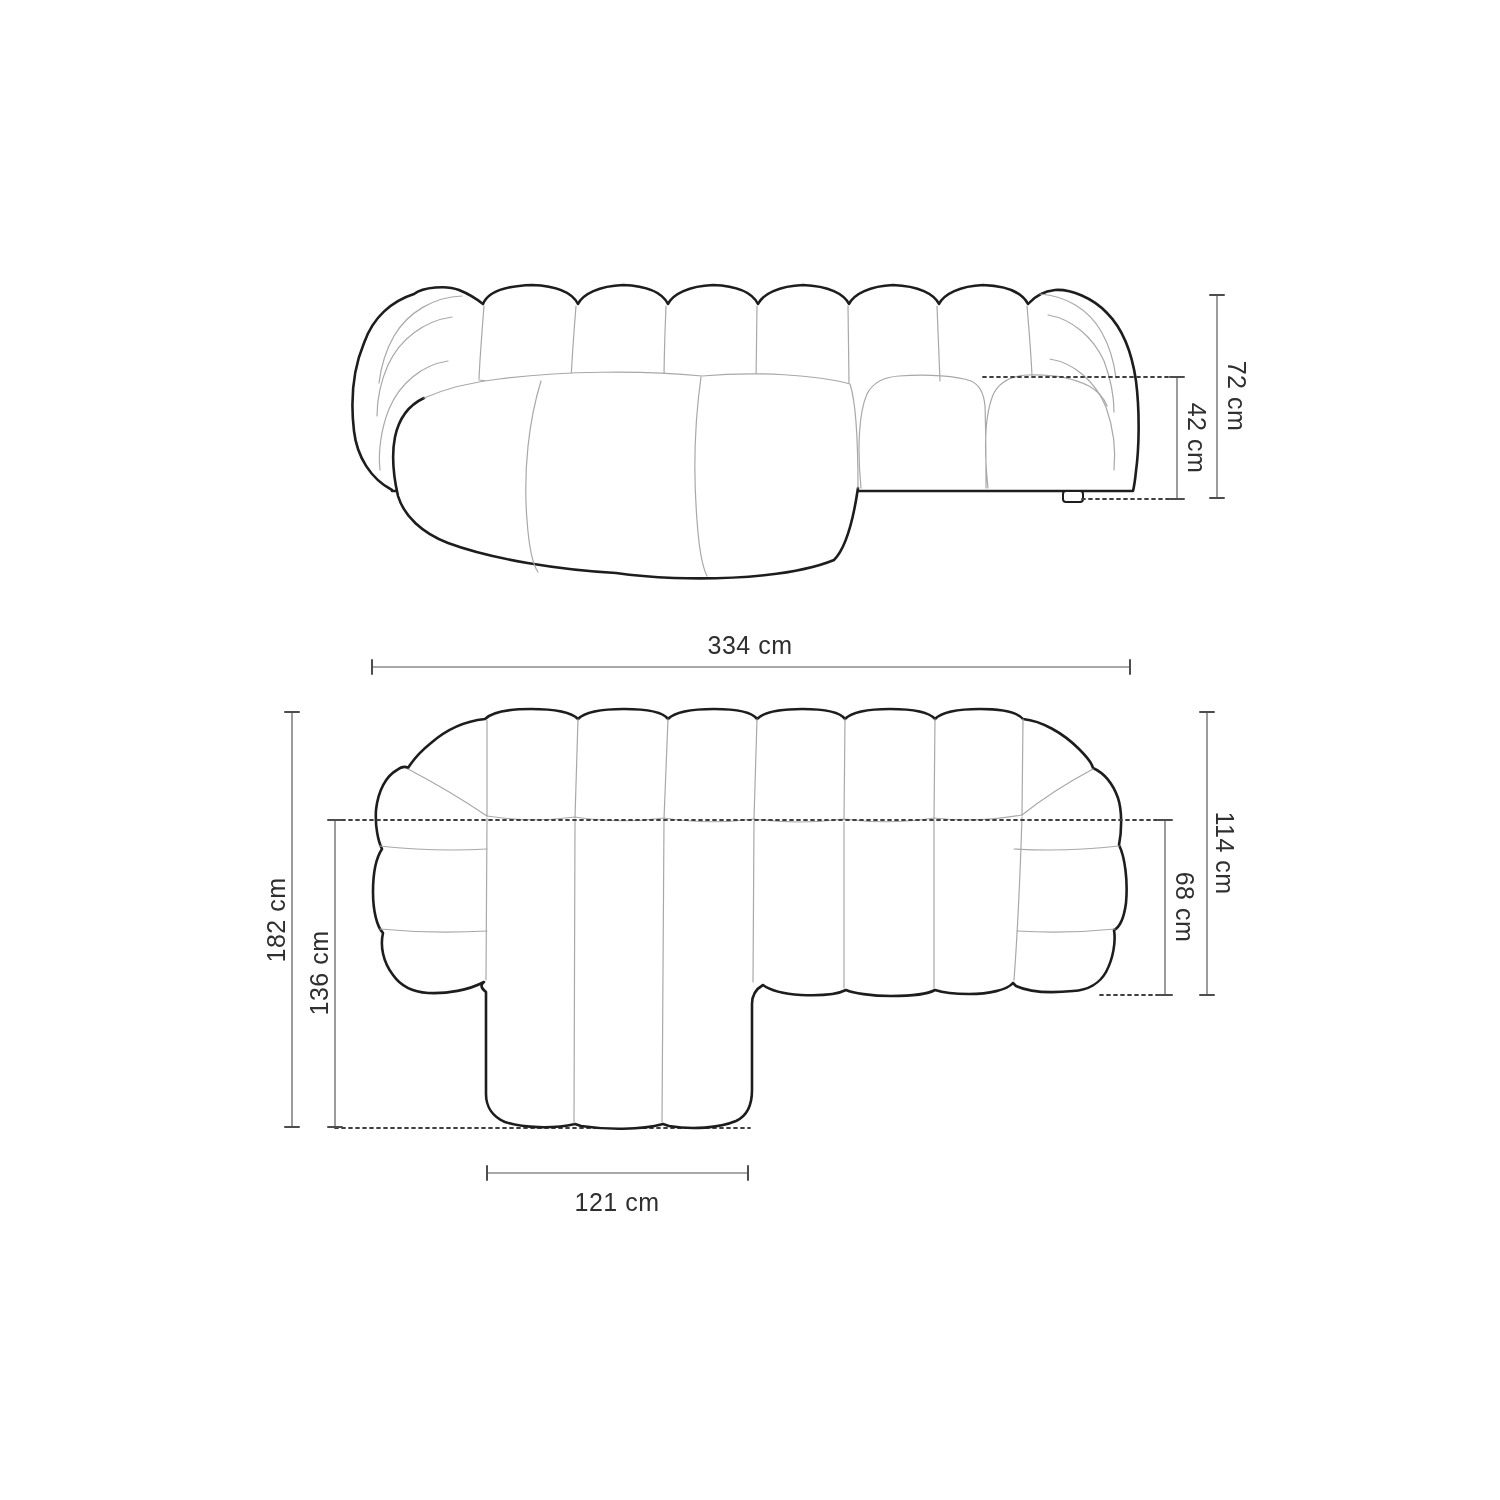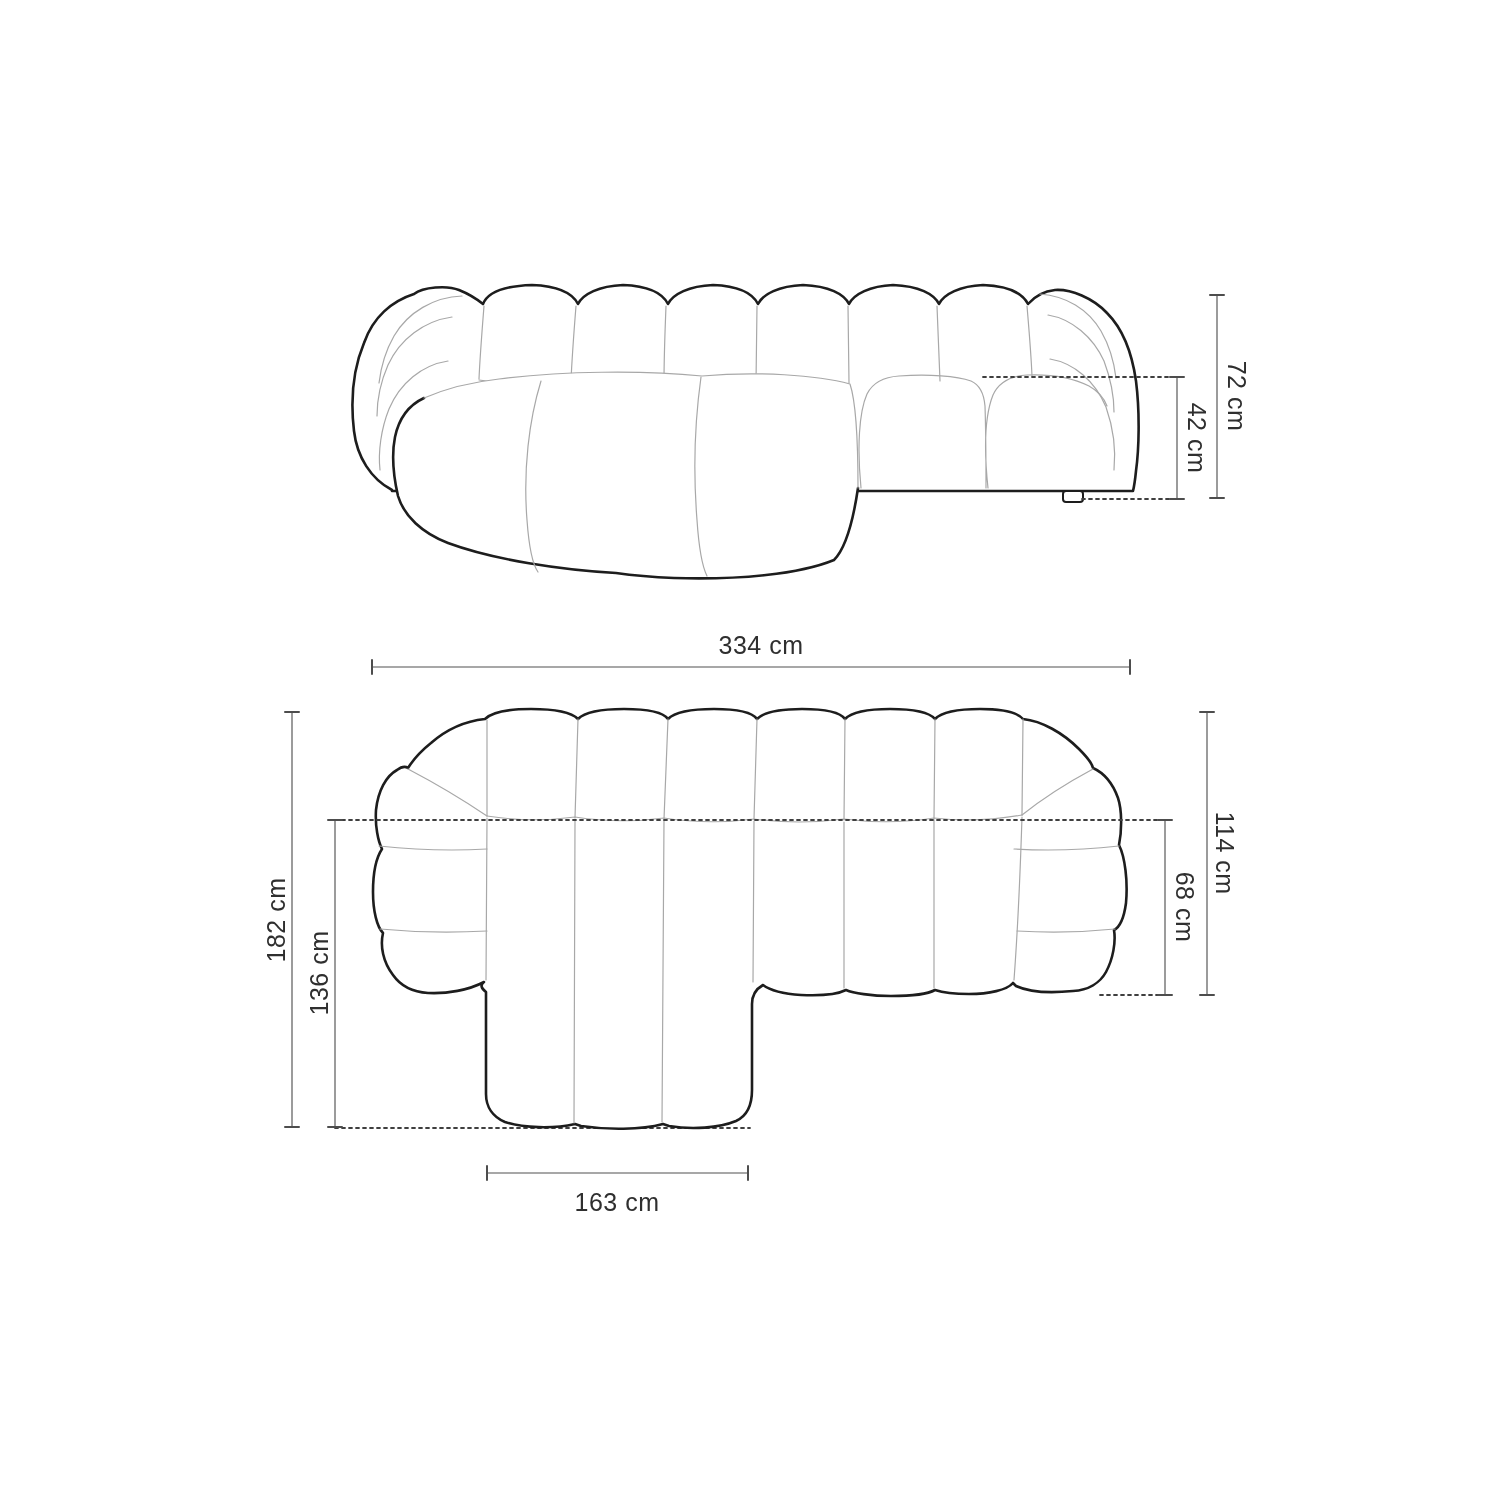--- a/index.html
+++ b/index.html
@@ -164,20 +164,20 @@
            M 285 712 H 299    M 285 1127 H 299
            M 328 820 H 342    M 328 1127 H 342
            M 1200 712 H 1214  M 1200 995 H 1214
            M 1158 820 H 1172  M 1158 995 H 1172
            M 487 1166 V 1180  M 748 1166 V 1180"></path>
     </g>
   </svg>
 
   <div class="dim-label rot-cw" style="left:1236px; top:396px;">72 cm</div>
   <div class="dim-label rot-cw" style="left:1196px; top:438px;">42 cm</div>
-  <div class="dim-label" style="left:750px;  top:645px;margin-left:11px;">334 cm</div>
+  <div class="dim-label" style="left:750px;  top:645px;">334 cm</div>
   <div class="dim-label rot-ccw" style="left:276px;  top:920px;">182 cm</div>
   <div class="dim-label rot-ccw" style="left:319px;  top:973px;">136 cm</div>
   <div class="dim-label rot-cw" style="left:1224px; top:853px;">114 cm</div>
   <div class="dim-label rot-cw" style="left:1184px; top:907px;">68 cm</div>
-  <div class="dim-label" style="left:617px;  top:1202px;">163 cm</div>
+  <div class="dim-label" style="left:617px;  top:1202px;">121 cm</div>
 
 </div>
 
 </body></html>

